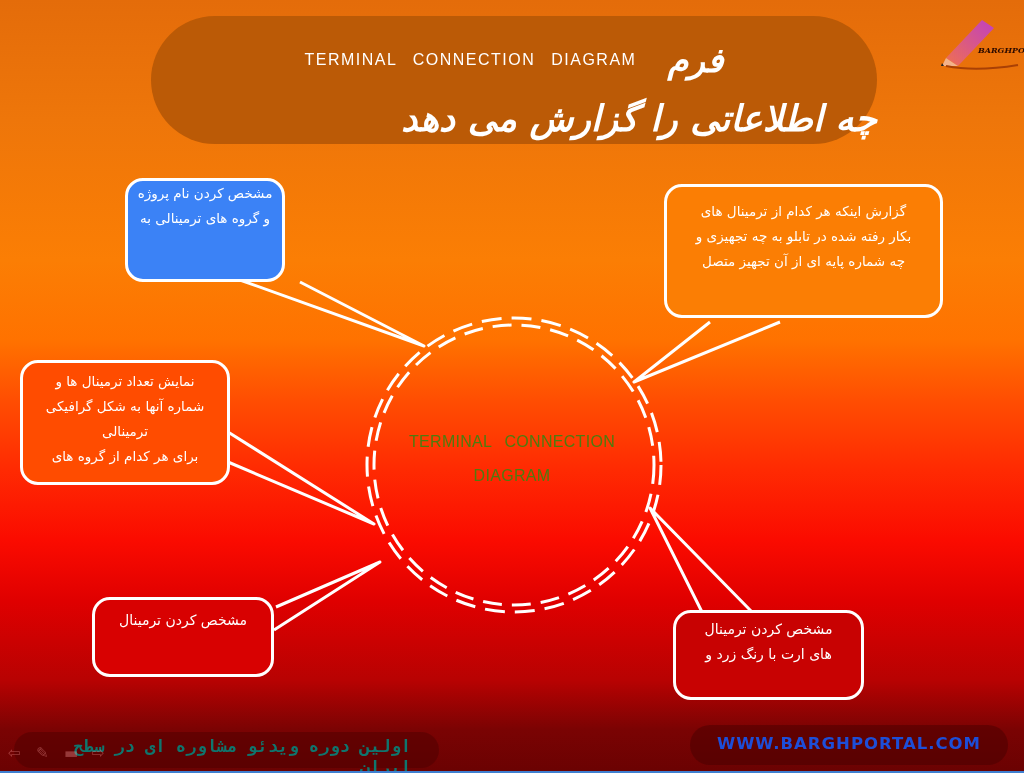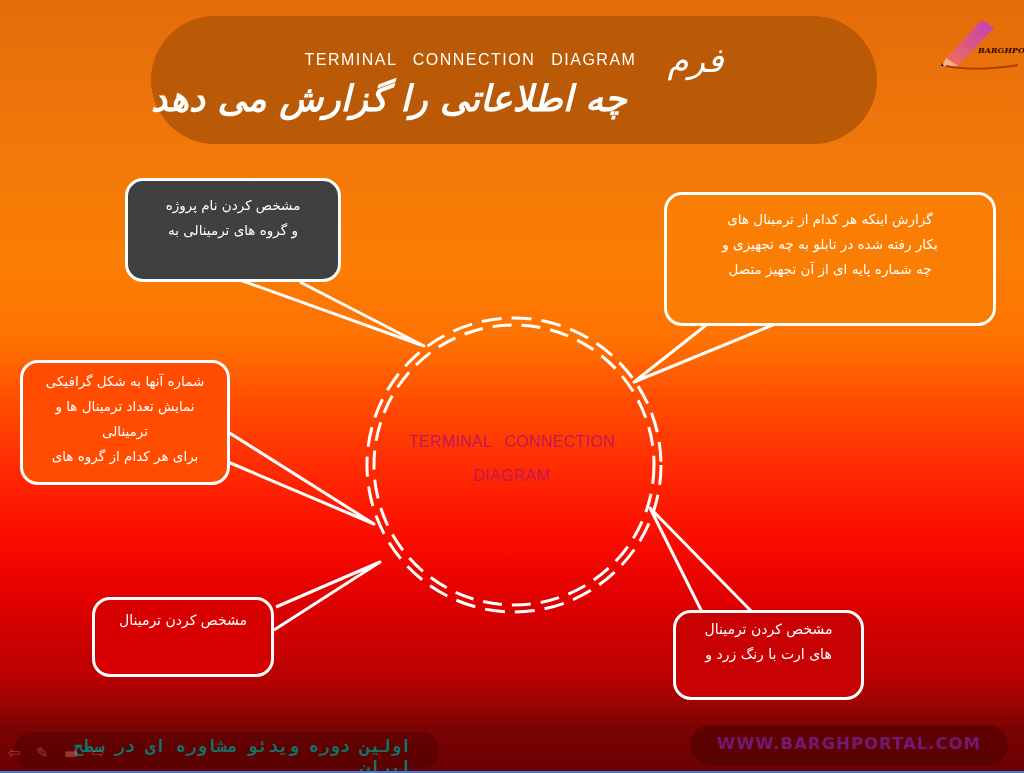--- a/index.html
+++ b/index.html
@@ -19,71 +19,71 @@
     }
     .title-line1 {
       position: absolute; left: 0; right: 0; top: 24px; text-align: center;
       color: #fff; white-space: nowrap;
     }
     .title-en {
       font-family: "Liberation Sans", sans-serif; font-size: 16px; letter-spacing: 1.5px;
       word-spacing: 10px; vertical-align: middle;
     }
     .title-fa1 {
-      font-family: "DejaVu Sans", sans-serif; font-weight: normal; font-style: italic;
+      font-family: "DejaVu Sans", sans-serif; font-weight: bold; font-style: italic;
       font-size: 34px; margin-left: 26px; vertical-align: middle;
     }
     .title-line2 {
-      position: absolute; left: 0; right: 0; top: 62px; text-align: left;
+      position: absolute; left: 0; right: 0; top: 82px; text-align: right;
       color: #fff; font-weight: bold; font-style: italic; font-size: 36px;
       font-family: "DejaVu Sans", sans-serif; direction: rtl;
     }
 
     .logo { position: absolute; left: 936px; top: 14px; width: 86px; height: 56px; }
     .logo-text {
       position: absolute; left: 42px; top: 31px; font-size: 8px; font-weight: bold;
       font-style: italic; color: #2b0a00; font-family: "DejaVu Serif", serif;
     }
 
     .bubble {
       position: absolute; border: 3px solid #fff; border-radius: 18px;
       color: #fff; direction: rtl; text-align: center;
       font-family: "DejaVu Sans", sans-serif; font-size: 13.5px; line-height: 25px;
       box-sizing: border-box; padding: 10px 8px;
     }
-    #b1 { left: 125px; top: 178px; width: 216px; height: 104px; background: #404040; padding-top: 12px; }
-    #b2 { left: 664px; top: 192px; width: 332px; height: 134px; background: #fb7e04; padding-top: 12px; }
+    #b1 { left: 125px; top: 178px; width: 160px; height: 104px; background: #3b82f6; padding-top: 0; }
+    #b2 { left: 664px; top: 184px; width: 279px; height: 134px; background: #fb7e04; padding-top: 12px; }
     #b3 { left: 20px; top: 360px; width: 210px; height: 125px; background: #ff4c00; padding-top: 6px; }
     #b4 { left: 92px; top: 597px; width: 182px; height: 80px; background: #d80101; padding-top: 8px; font-size: 14px; }
     #b5 { left: 673px; top: 610px; width: 191px; height: 90px; background: #c80202; padding-top: 4px; font-size: 14px; }
 
     .center-text {
       position: absolute; left: 372px; top: 425px; width: 280px; text-align: center;
-      color: #be185d; font-family: "Liberation Sans", sans-serif; font-size: 16px;
+      color: #4d7c0f; font-family: "Liberation Sans", sans-serif; font-size: 16px;
       line-height: 34px; letter-spacing: 0.3px;
     }
     .center-text .l1 { word-spacing: 8px; }
 
     .footer-left {
       position: absolute; left: 14px; top: 732px; width: 425px; height: 36px;
       background: rgba(60, 0, 0, 0.35); border-radius: 18px;
     }
     .footer-left-text {
       position: absolute; right: 28px; top: 4px; direction: rtl;
       font-family: Liberation Mono, monospace; font-weight: bold; font-size: 17px;
       color: #0f766e;
     }
     .footer-right {
       position: absolute; left: 690px; top: 725px; width: 318px; height: 40px;
       background: rgba(60, 0, 0, 0.4); border-radius: 20px;
     }
     .footer-right-text {
       position: absolute; left: 0; right: 0; top: 9px; text-align: center;
       font-family: "DejaVu Sans", sans-serif; font-weight: bold; font-size: 16.5px;
-      letter-spacing: 1px; color: #701a75;
+      letter-spacing: 1px; color: #1d4ed8;
     }
 
     .nav-controls { position: absolute; left: 4px; top: 742px; height: 24px; width: 110px; }
     .nav-ctl { position: absolute; top: 2px; color: rgba(255, 160, 160, 0.35); font-size: 15px; }
     .bottom-bar { position: absolute; left: 0; top: 771px; width: 1024px; height: 2px; background: #3f7fd0; }
   </style>
 </head>
 <body>
 
 <div class="slide">
@@ -135,22 +135,22 @@
     <div>و گروه های ترمینالی به</div>
   </div>
 
   <div class="bubble" id="b2">
     <div>گزارش اینکه هر کدام از ترمینال های</div>
     <div>بکار رفته شده در تابلو به چه تجهیزی و</div>
     <div>چه شماره پایه ای از آن تجهیز متصل</div>
   </div>
 
   <div class="bubble" id="b3">
+    <div>نمایش تعداد ترمینال ها و</div>
     <div>شماره آنها به شکل گرافیکی</div>
-    <div>نمایش تعداد ترمینال ها و</div>
     <div>ترمینالی</div>
     <div>برای هر کدام از گروه های</div>
   </div>
 
   <div class="bubble" id="b4">
     <div>مشخص کردن ترمینال</div>
   </div>
 
   <div class="bubble" id="b5">
     <div>مشخص کردن ترمینال</div>

